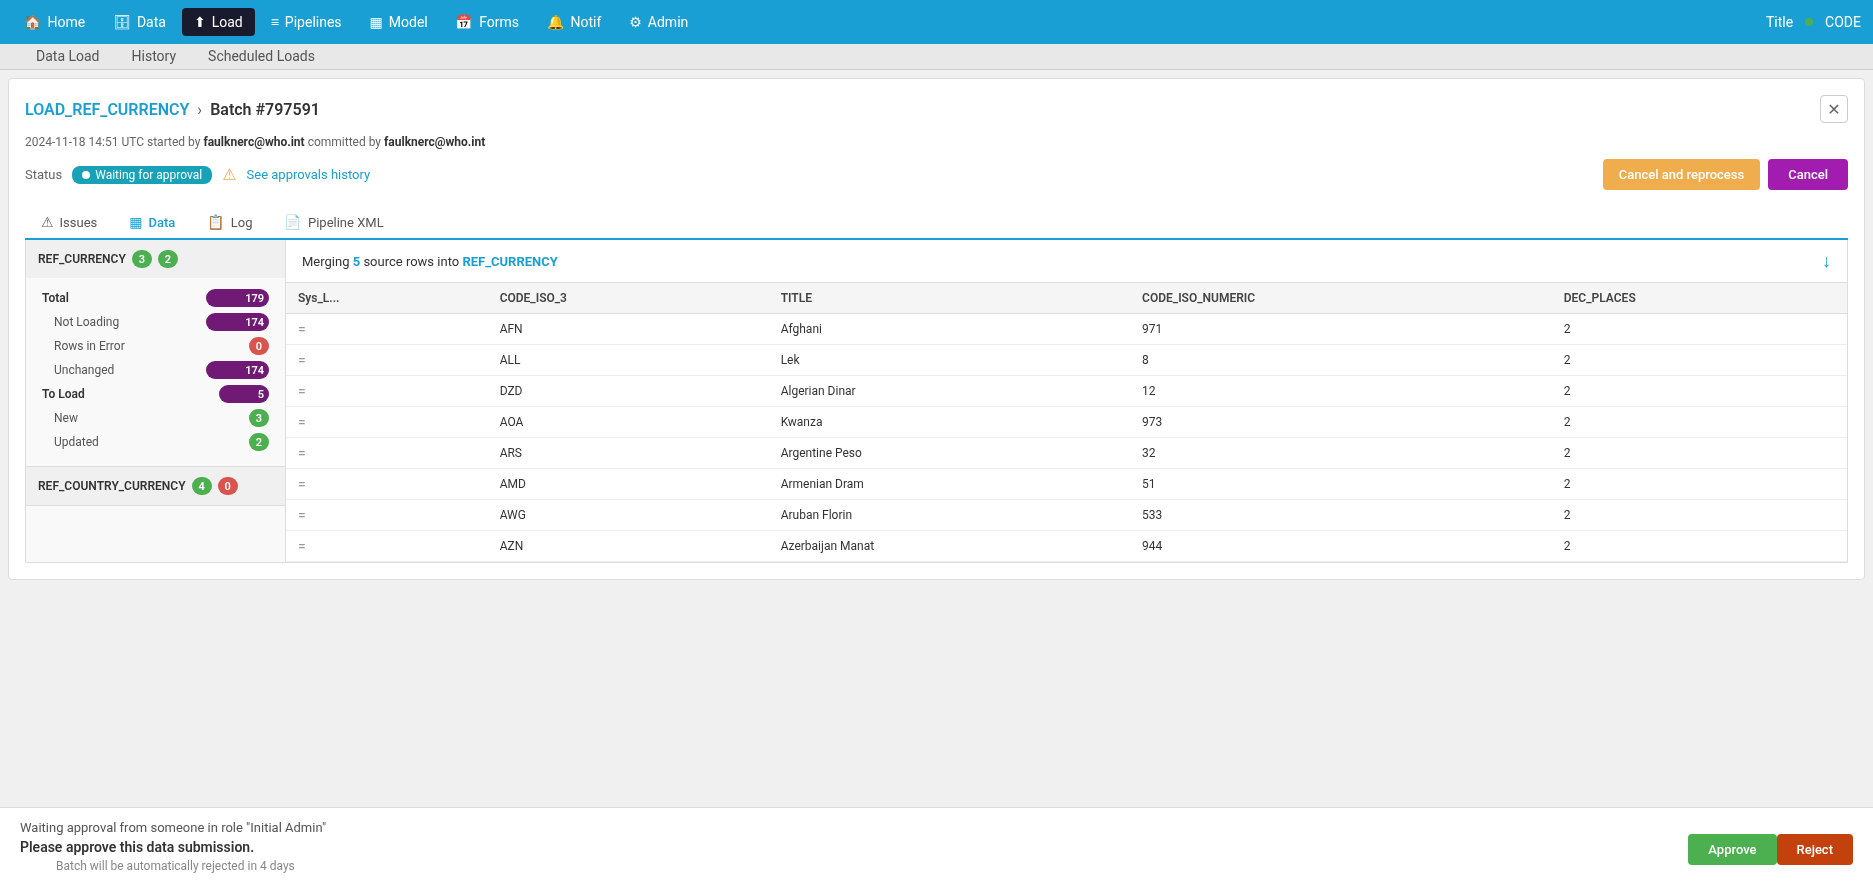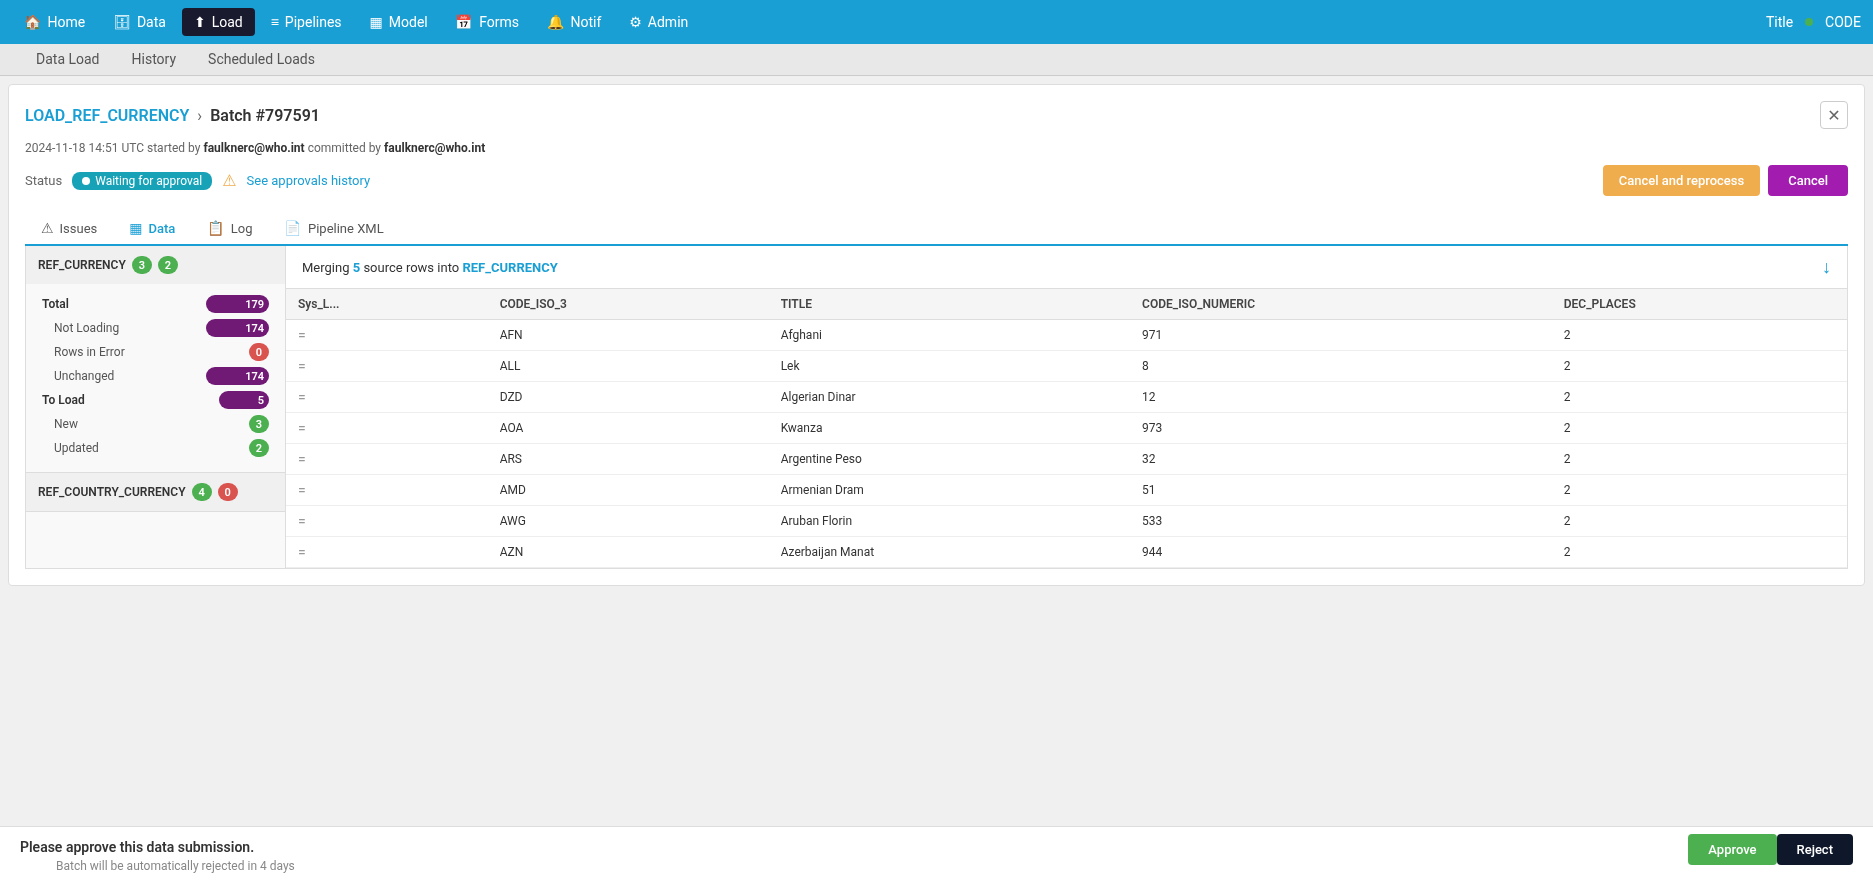--- a/index.html
+++ b/index.html
@@ -28,21 +28,21 @@
     }
     .nav-item.active { background: #1a1a2e; color: #fff; }
     .nav-right { margin-left: auto; display: flex; align-items: center; gap: 12px; color: #fff; font-size: 14px; }
     .nav-dot { width: 8px; height: 8px; background: #4caf50; border-radius: 50%; display: inline-block; }
 
     
     .sub-nav {
       background: #e8e8e8;
       display: flex;
       align-items: center;
-      height: 32px;
+      height: 26px;
       padding: 0 20px;
       gap: 0;
       border-bottom: 1px solid #ccc;
     }
     .sub-nav-item {
       padding: 12px 16px;
       cursor: pointer;
       font-size: 14px;
       color: #555;
       border-bottom: 2px solid transparent;
@@ -270,21 +270,21 @@
       background: #4caf50;
       color: #fff;
       border: none;
       border-radius: 4px;
       padding: 8px 20px;
       cursor: pointer;
       font-size: 13px;
       font-weight: 500;
     }
     .btn-reject {
-      background: #0f172a;
+      background: #c2410c;
       color: #fff;
       border: none;
       border-radius: 4px;
       padding: 8px 20px;
       cursor: pointer;
       font-size: 13px;
       font-weight: 500;
     }
   </style>
 </head>
@@ -530,20 +530,21 @@
         </table>
       </div>
 
     </div>
   </div>
 
 </div>
 
 <div class="bottom-bar">
   <div class="bottom-bar-content">
+    <div class="bottom-bar-text">Waiting approval from someone in role "Initial Admin"</div>
     <div class="bottom-bar-title">Please approve this data submission.</div>
     <div class="bottom-bar-note">Batch will be automatically rejected in 4 days</div>
   </div>
   <div class="bottom-bar-actions">
     <button class="btn-approve">Approve</button>
     <button class="btn-reject">Reject</button>
   </div>
 </div>
 
 </body></html>

